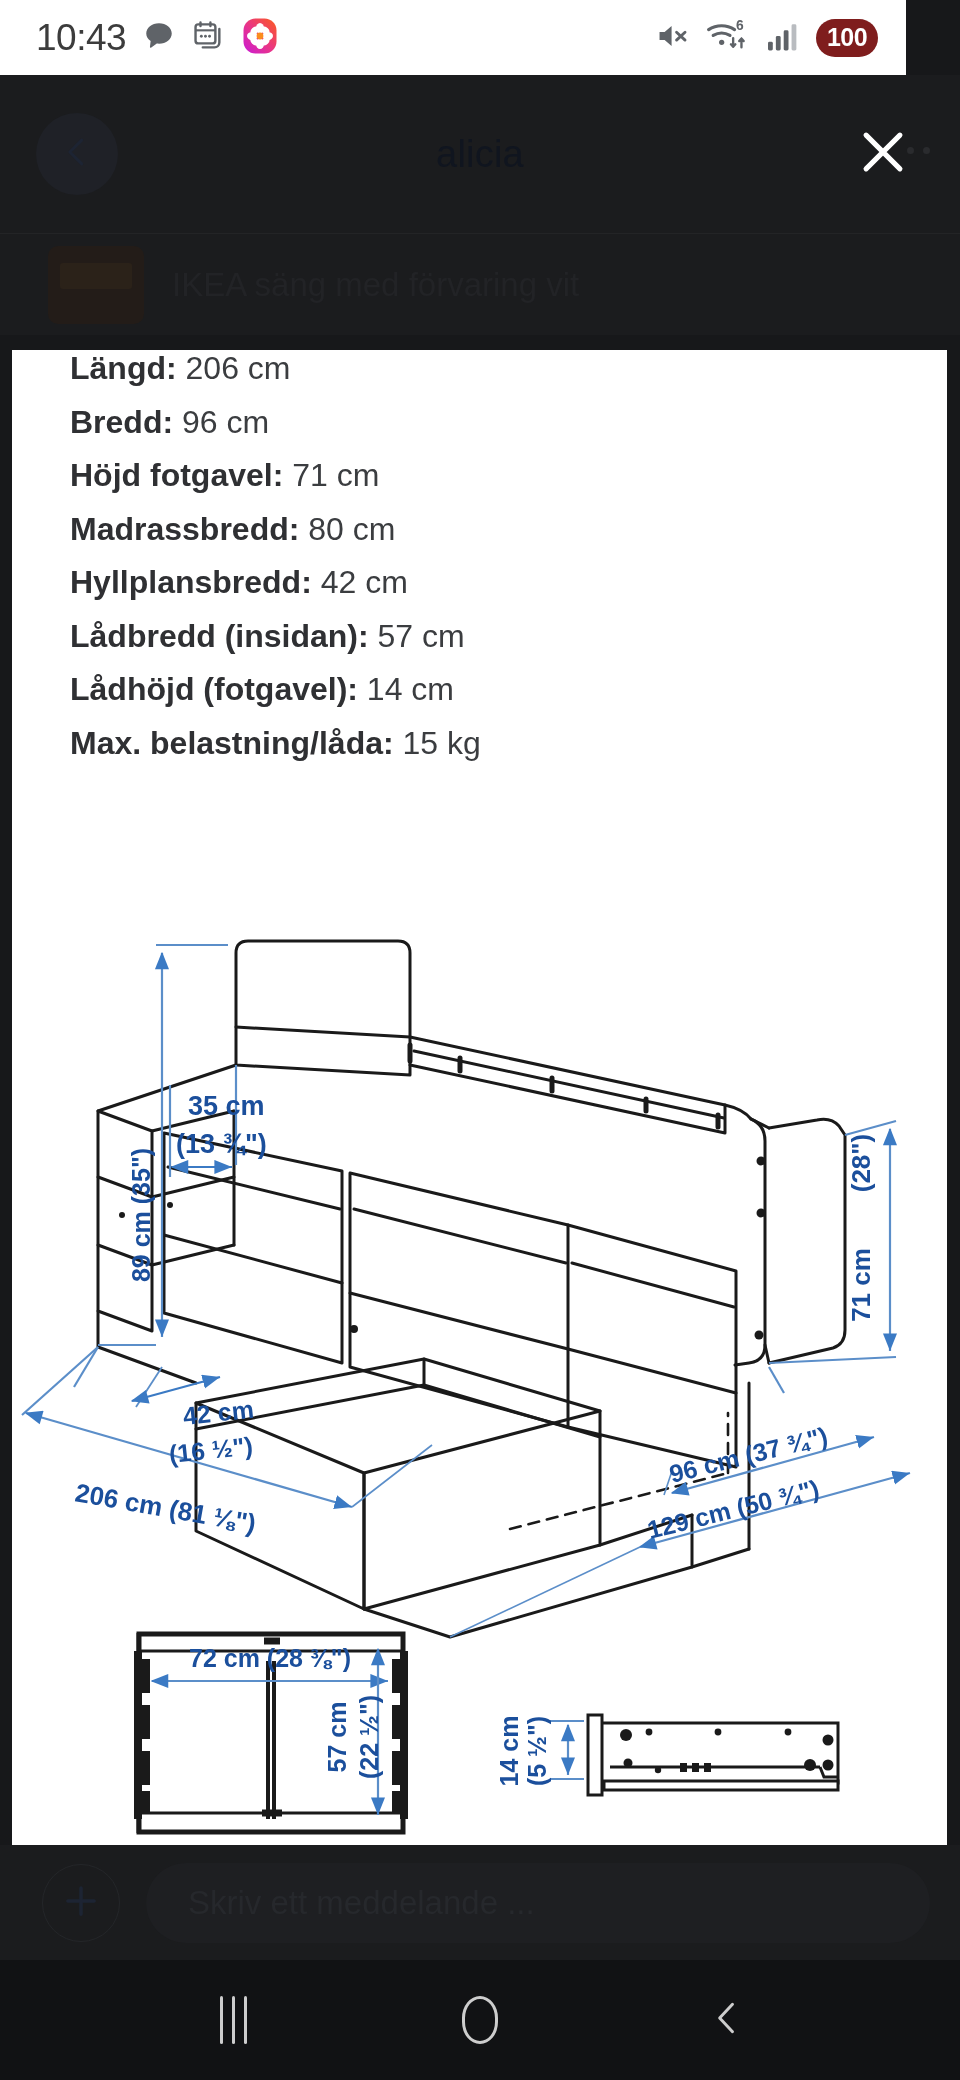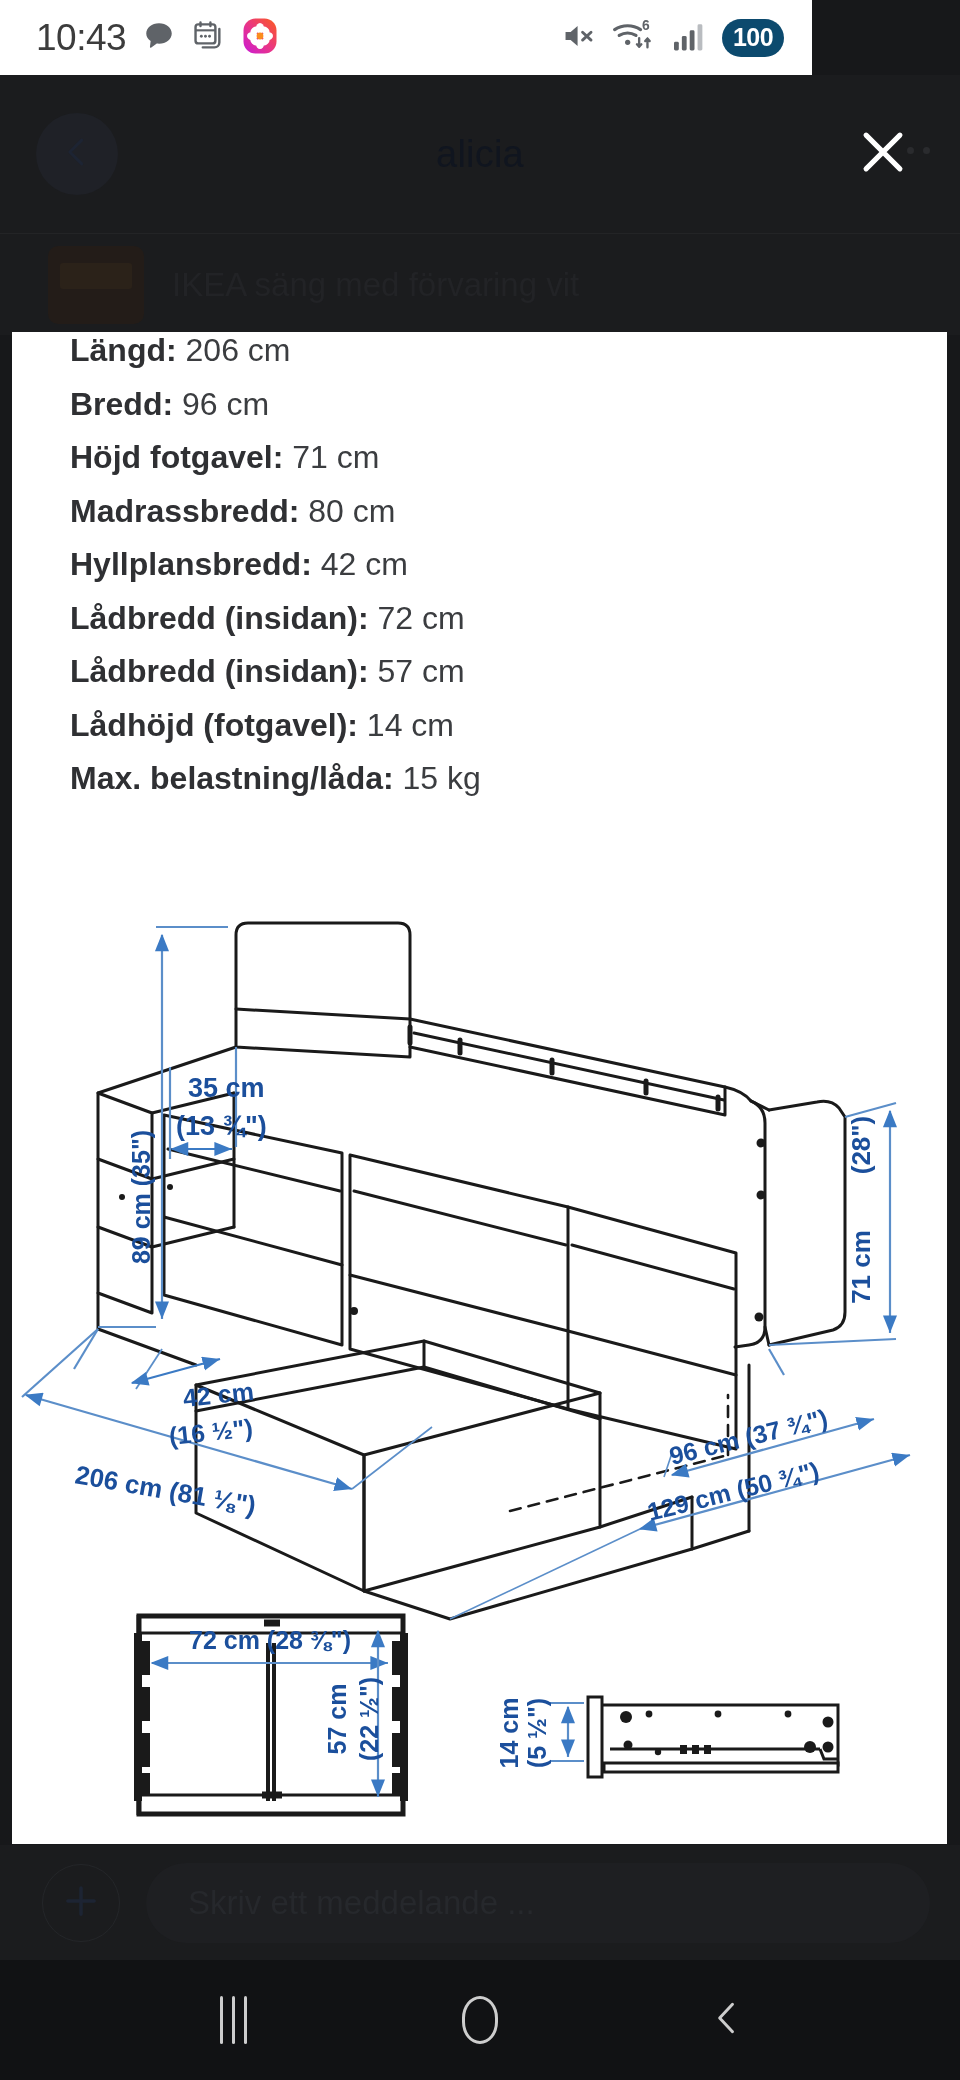--- a/index.html
+++ b/index.html
@@ -17,21 +17,21 @@
     width: 960px;
     height: 2080px;
     background: #17181a;
     overflow: hidden;
   }
 
   
   #status-bar {
     position: absolute;
     left: 0; top: 0;
-    width: 812px; height: 75px;
+    width: 906px; height: 75px;
     background: #ffffff;
     display: flex;
     align-items: center;
     justify-content: space-between;
     padding: 0 28px 0 36px;
   }
   #status-left { display: flex; align-items: center; gap: 16px; }
   #clock {
     font-size: 37px;
     font-weight: 400;
@@ -42,21 +42,21 @@
   #status-right { display: flex; align-items: center; gap: 14px; }
 
   .sb-icon { display: block; }
 
   #battery-pill {
     display: flex;
     align-items: center;
     justify-content: center;
     width: 62px; height: 38px;
     border-radius: 19px;
-    background: #0c4a6e;
+    background: #7f1d1d;
     color: #ffffff;
     font-size: 25px;
     font-weight: 700;
     letter-spacing: -0.5px;
   }
 
   
   #app-header {
     position: absolute;
     left: 0; top: 75px;
@@ -130,21 +130,21 @@
   }
   #attach-title {
     font-size: 33px;
     color: #222326;
     white-space: nowrap;
   }
 
   
   #content-card {
     position: absolute;
-    left: 12px; top: 332px;
+    left: 12px; top: 350px;
     width: 935px; height: 1512px;
     background: #ffffff;
     overflow: hidden;
   }
 
   #spec-list {
     position: absolute;
     left: 58px; top: -8px;
     width: 840px;
   }
@@ -357,24 +357,20 @@
       <div class="spec-row">
         <span class="k">Madrassbredd:</span>
         <span class="v">80 cm</span>
       </div>
       <div class="spec-row">
         <span class="k">Hyllplansbredd:</span>
         <span class="v">42 cm</span>
       </div>
       <div class="spec-row">
         <span class="k">Lådbredd (insidan):</span>
-        <span class="v">72 cm</span>
-      </div>
-      <div class="spec-row">
-        <span class="k">Lådbredd (insidan):</span>
         <span class="v">57 cm</span>
       </div>
       <div class="spec-row">
         <span class="k">Lådhöjd (fotgavel):</span>
         <span class="v">14 cm</span>
       </div>
       <div class="spec-row">
         <span class="k">Max. belastning/låda:</span>
         <span class="v">15 kg</span>
       </div>

